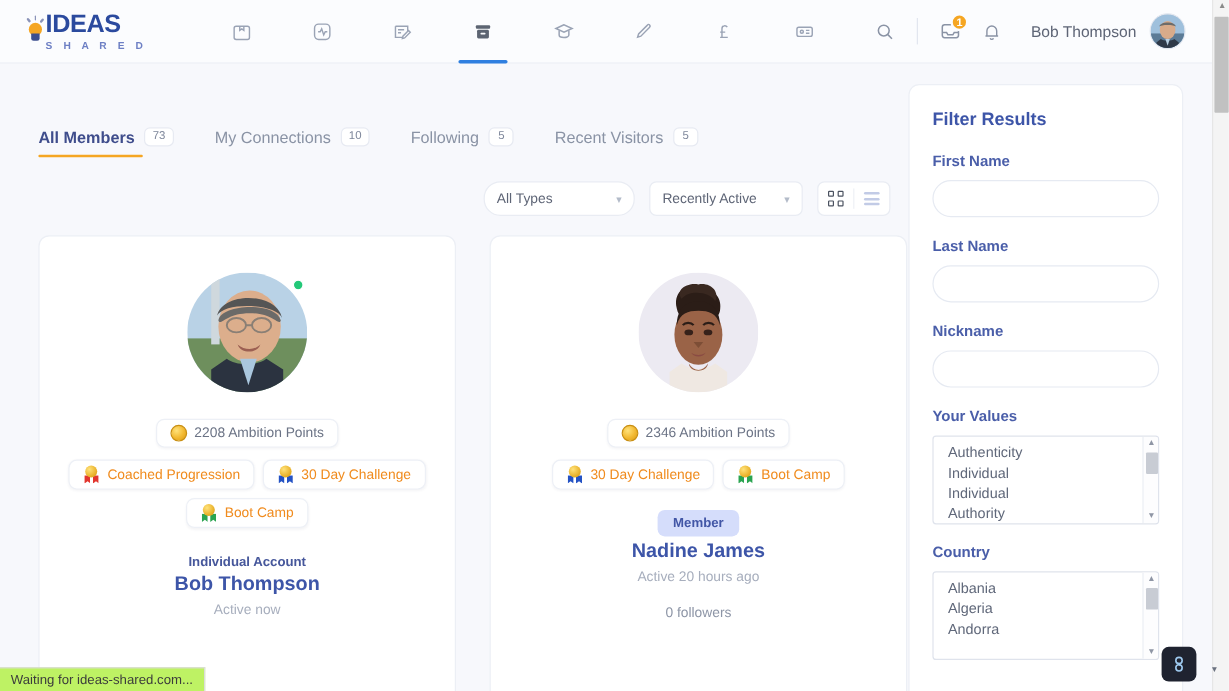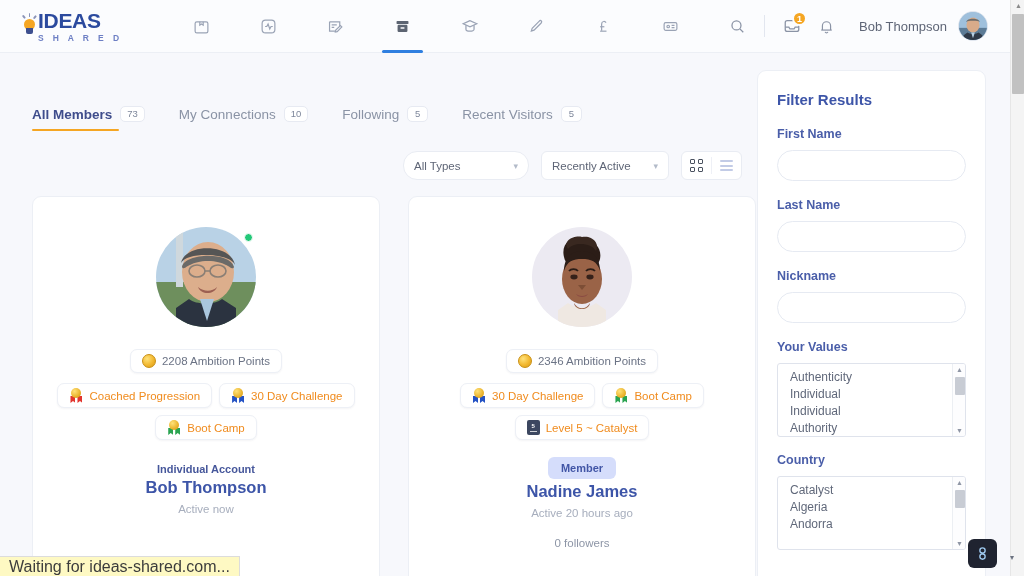--- a/index.html
+++ b/index.html
@@ -191,23 +191,23 @@
 
   
   .scrollbar-v {
     position: absolute; top: 0; right: 0; width: 14px; bottom: 0; background: #f4f4f4;
     border-left: 1px solid #e6e6e6;
   }
   .scrollbar-v .up { position: absolute; top: 2px; left: 4px; font-size: 7px; color: #8a8a8a; }
   .scrollbar-v .thumb { position: absolute; top: 14px; left: 1px; width: 12px; height: 80px;
     background: #c1c1c1; border-radius: 1px; }
   .statusbar {
-    position: absolute; left: 0; bottom: 0; height: 20px; background: #fef9c3;
+    position: absolute; left: 0; bottom: 0; height: 20px; background: #bef264;
     border-top: 1px solid #dcdcdc; display: flex; align-items: center;
-    padding: 0 9px; font-size: 16px; color: #3c3c3c; border-right: 1px solid #dcdcdc;
+    padding: 0 9px; font-size: 11px; color: #3c3c3c; border-right: 1px solid #dcdcdc;
   }
   .fab {
     position: absolute; right: 27px; bottom: 8px; width: 29px; height: 29px;
     background: #1f2330; border-radius: 6px; display: flex; align-items: center; justify-content: center;
     cursor: pointer;
   }
   .fab-caret { position: absolute; right: 10px; bottom: 14px; font-size: 8px; color: #6b7280; }
 
   .avatar-img { width: 100%; height: 100%; display: block; }
 </style>
@@ -472,27 +472,20 @@
           <span>30 Day Challenge</span>
         </div>
         <div class="pill award">
           <span class="medal green">
               <span class="rib l"></span>
               <span class="rib r"></span>
               <span class="disc"></span>
             </span>
           <span>Boot Camp</span>
         </div>
-        <div class="pill level">
-          <span class="lvlbadge d">
-              <span>5</span>
-              <i></i>
-            </span>
-          <span>Level 5 ~ Catalyst</span>
-        </div>
       </div>
 
       <div class="member-pill">Member</div>
       <div class="m-name">Nadine James</div>
       <div class="m-active">Active 20 hours ago</div>
       <div class="m-followers">0 followers</div>
     </div>
   </div>
 
   <div class="sidebar">
@@ -515,21 +508,21 @@
       <div class="opt">Authority</div>
       <div class="sbar">
         <span class="arrow up">▲</span>
         <span class="thumb"></span>
         <span class="arrow dn">▼</span>
       </div>
     </div>
 
     <div class="fld-label">Country</div>
     <div class="listbox">
-      <div class="opt">Catalyst</div>
+      <div class="opt">Albania</div>
       <div class="opt">Algeria</div>
       <div class="opt">Andorra</div>
       <div class="sbar">
         <span class="arrow up">▲</span>
         <span class="thumb"></span>
         <span class="arrow dn">▼</span>
       </div>
     </div>
   </div>
 </div>

